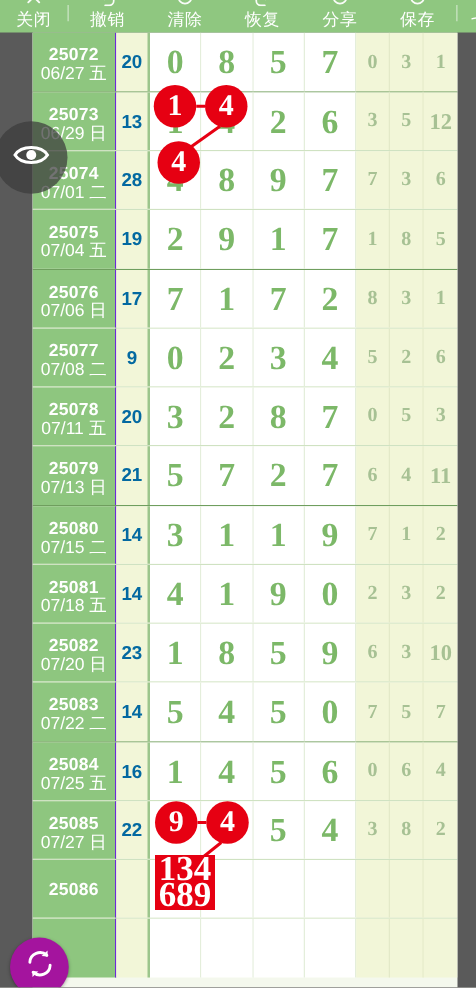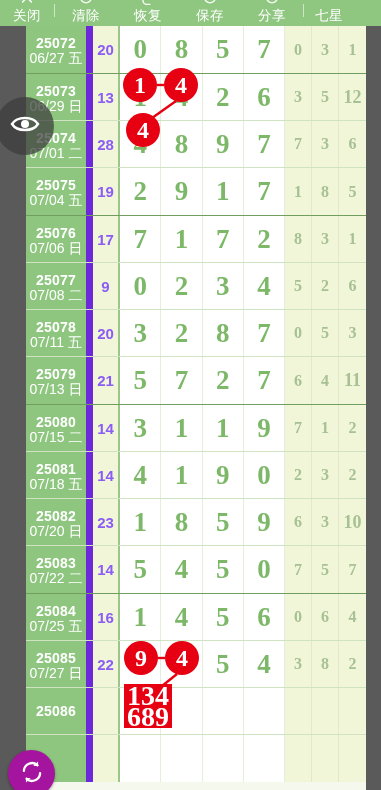--- a/index.html
+++ b/index.html
@@ -54,27 +54,27 @@
   .grp:last-child{border-bottom:none;}
   .row{
     display:flex;height:47px;box-sizing:border-box;
     border-bottom:1px solid #cfe2c2;
   }
   .grp .row:last-child{border-bottom:none;}
 
   .c-label{
     flex:0 0 67px;background:#8ec67f;color:#ffffff;
     display:flex;flex-direction:column;align-items:center;justify-content:center;
-    box-sizing:border-box;border-right:7px solid #6d28d9;
+    box-sizing:border-box;border-right:1px solid #6d28d9;
   }
   .c-label .iss{font-size:14px;font-weight:bold;line-height:16px;letter-spacing:.2px;}
   .c-label .dt{font-size:14px;font-weight:normal;line-height:12px;margin-top:1px;}
 
   .c-sum{
-    flex:0 0 27px;background:#f2f6d8;color:#8b5cf6;
+    flex:0 0 27px;background:#f2f6d8;color:#0369a1;
     display:flex;align-items:center;justify-content:center;
     font-size:15px;font-weight:bold;box-sizing:border-box;
     border-right:2px solid #9cc58c;
   }
   .c-num{
     flex:1 1 0;background:#ffffff;color:#7cb868;
     display:flex;align-items:center;justify-content:center;
     font-size:27px;font-weight:bold;box-sizing:border-box;
     border-right:1px solid #e4eedb;
     font-family:"Liberation Serif","DejaVu Serif",serif;
@@ -133,49 +133,58 @@
         <svg viewBox="0 0 24 24">
             <path d="M5 5 L19 19 M19 5 L5 19" stroke="#ffffff" stroke-width="2.4" fill="none" stroke-linecap="round"></path>
           </svg>
       </span>
       <span class="tb-label">关闭</span>
     </div>
     <div class="tb-sep"></div>
     <div class="tb-item" style="width:62px">
       <span class="tb-icon">
         <svg viewBox="0 0 24 24">
+            <path d="M8 7 L3 11 L8 15" stroke="#ffffff" stroke-width="2.2" fill="none" stroke-linecap="round" stroke-linejoin="round"></path>
+            <path d="M3 11 H14 a6 6 0 0 1 0 12 H9" stroke="#ffffff" stroke-width="2.2" fill="none" stroke-linecap="round"></path>
+          </svg>
+      </span>
+      <span class="tb-label">撤销</span>
+    </div>
+    <div class="tb-item" style="width:62px">
+      <span class="tb-icon">
+        <svg viewBox="0 0 24 24">
             <circle cx="12" cy="12" r="8.5" stroke="#ffffff" stroke-width="2.2" fill="none"></circle>
           </svg>
       </span>
       <span class="tb-label">清除</span>
     </div>
     <div class="tb-item" style="width:62px">
       <span class="tb-icon">
         <svg viewBox="0 0 24 24">
             <path d="M16 7 L21 11 L16 15" stroke="#ffffff" stroke-width="2.2" fill="none" stroke-linecap="round" stroke-linejoin="round"></path>
             <path d="M21 11 H10 a6 6 0 0 0 0 12 H15" stroke="#ffffff" stroke-width="2.2" fill="none" stroke-linecap="round"></path>
           </svg>
       </span>
       <span class="tb-label">恢复</span>
     </div>
     <div class="tb-item" style="width:62px">
       <span class="tb-icon">
         <svg viewBox="0 0 24 24">
             <circle cx="12" cy="12" r="8.5" stroke="#ffffff" stroke-width="2.2" fill="none"></circle>
           </svg>
       </span>
+      <span class="tb-label">分享</span>
+    </div>
+    <div class="tb-item" style="width:62px">
+      <span class="tb-icon">
+        <svg viewBox="0 0 24 24">
+            <circle cx="12" cy="12" r="8.5" stroke="#ffffff" stroke-width="2.2" fill="none"></circle>
+          </svg>
+      </span>
       <span class="tb-label">保存</span>
-    </div>
-    <div class="tb-item" style="width:62px">
-      <span class="tb-icon">
-        <svg viewBox="0 0 24 24">
-            <circle cx="12" cy="12" r="8.5" stroke="#ffffff" stroke-width="2.2" fill="none"></circle>
-          </svg>
-      </span>
-      <span class="tb-label">分享</span>
     </div>
     <div class="tb-sep"></div>
     <div class="tb-item" style="width:50px">
       <span class="tb-label">七星</span>
     </div>
   </div>
 
   <div class="left-gutter"></div>
   <div class="right-gutter"></div>
 

